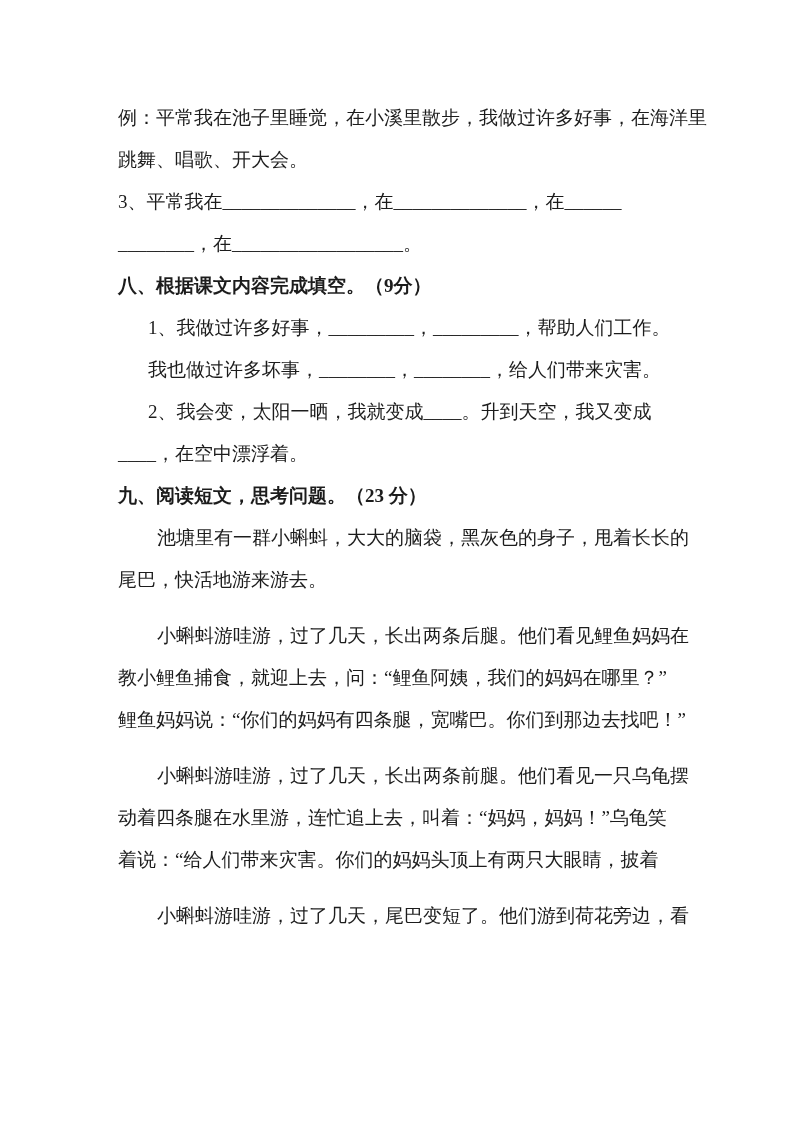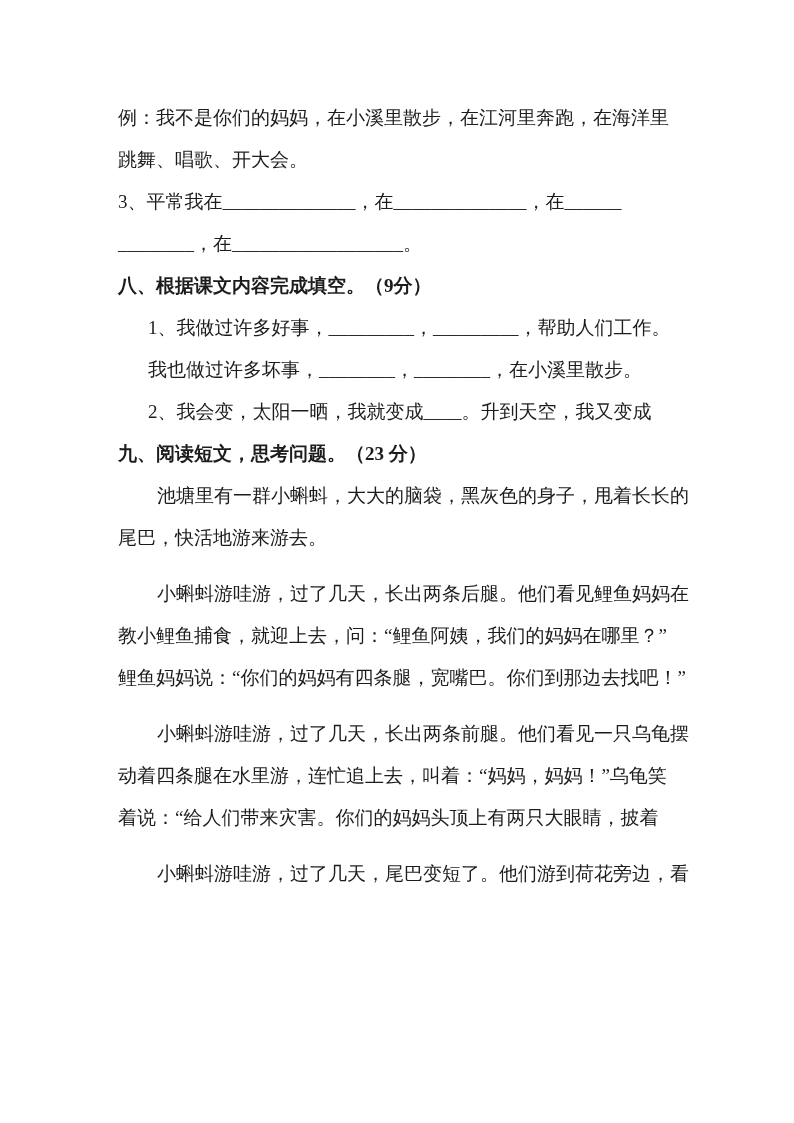--- a/index.html
+++ b/index.html
@@ -32,30 +32,31 @@
   }
   .indent-1 { padding-left: 30px; }  
   .indent-2 { padding-left: 39px; }  
   .para-gap { margin-top: 14px; }    
 </style>
 </head>
 <body>
 
 <div class="page">
 
-  <div class="line">例：我不是你们的妈妈，在小溪里散步，在江河里奔跑，在海洋里</div>
+  <div class="line">例：平常我在池子里睡觉，在小溪里散步，我做过许多好事，在海洋里</div>
   <div class="line">跳舞、唱歌、开大会。</div>
 
   <div class="line">3、平常我在______________，在______________，在______</div>
   <div class="line">________，在__________________。</div>
 
   <div class="line heading">八、根据课文内容完成填空。（9分）</div>
   <div class="line indent-1">1、我做过许多好事，_________，_________，帮助人们工作。</div>
-  <div class="line indent-1">我也做过许多坏事，________，________，在小溪里散步。</div>
+  <div class="line indent-1">我也做过许多坏事，________，________，给人们带来灾害。</div>
   <div class="line indent-1">2、我会变，太阳一晒，我就变成____。升到天空，我又变成</div>
+  <div class="line">____，在空中漂浮着。</div>
 
   <div class="line">
     <span class="heading-inline">九、阅读短文，思考问题。</span><span class="score-inline">（23 分）</span>
   </div>
 
   <div class="line indent-2">池塘里有一群小蝌蚪，大大的脑袋，黑灰色的身子，甩着长长的</div>
   <div class="line">尾巴，快活地游来游去。</div>
 
   <div class="line indent-2 para-gap">小蝌蚪游哇游，过了几天，长出两条后腿。他们看见鲤鱼妈妈在</div>
   <div class="line">教小鲤鱼捕食，就迎上去，问：“鲤鱼阿姨，我们的妈妈在哪里？”</div>

